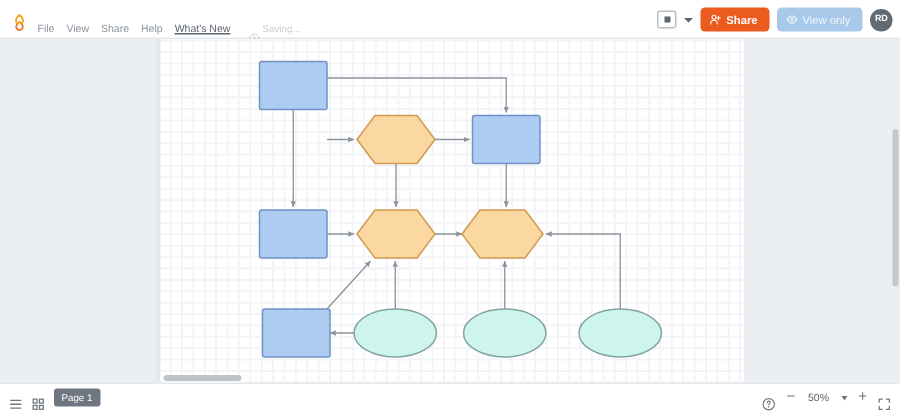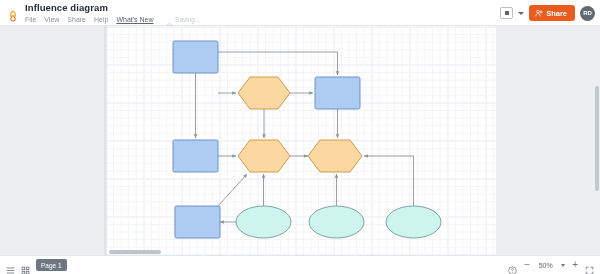--- a/index.html
+++ b/index.html
@@ -226,21 +226,20 @@
 
   <div class="header">
 
     <span class="app-logo">
       <svg viewBox="0 0 24 24" width="12" height="12">
         <path d="M12 2 C7 5 6 10 9 14 L12 11 L15 14 C18 10 17 5 12 2 Z" fill="none" stroke="#f2a01d" stroke-width="2.4" stroke-linejoin="round"></path>
         <path d="M9 14 C6 18 8 22 12 22 C16 22 18 18 15 14" fill="none" stroke="#ef7622" stroke-width="2.4" stroke-linejoin="round"></path>
       </svg>
     </span>
 
-    <div class="doc-title">Influence diagram</div>
 
     <div class="menubar">
       <div class="menu-item">File</div>
       <div class="menu-item">View</div>
       <div class="menu-item">Share</div>
       <div class="menu-item">Help</div>
       <div class="menu-item whatsnew">What's New</div>
       <div class="saving">
         <span class="clock-icon">
           <svg viewBox="0 0 16 16" width="7" height="7">
@@ -260,20 +259,29 @@
         <span class="mini-ic">
           <svg viewBox="0 0 16 16" width="8" height="8">
             <circle cx="6" cy="5" r="2.6" fill="none" stroke="#ffffff" stroke-width="1.5"></circle>
             <path d="M1.6 14 C1.6 10.6 3.6 9 6 9 C8.4 9 10.4 10.6 10.4 14" fill="none" stroke="#ffffff" stroke-width="1.5" stroke-linecap="round"></path>
             <path d="M12 3.6 V8.4 M9.6 6 H14.4" stroke="#ffffff" stroke-width="1.5" stroke-linecap="round"></path>
           </svg>
         </span>
         <span>Share</span>
       </div>
 
+      <div class="viewonly-btn">
+        <span class="mini-ic">
+          <svg viewBox="0 0 16 16" width="8" height="8">
+            <path d="M1.4 8 C3.4 4.4 6 3.2 8 3.2 C10 3.2 12.6 4.4 14.6 8 C12.6 11.6 10 12.8 8 12.8 C6 12.8 3.4 11.6 1.4 8 Z" fill="none" stroke="#f2f7fc" stroke-width="1.4"></path>
+            <circle cx="8" cy="8" r="2" fill="none" stroke="#f2f7fc" stroke-width="1.4"></circle>
+          </svg>
+        </span>
+        <span>View only</span>
+      </div>
 
       <div class="avatar">RD</div>
     </div>
   </div>
 
   <div class="left-panel"></div>
 
   <div class="canvas-wrap">
     <div class="canvas-grid"></div>
 

